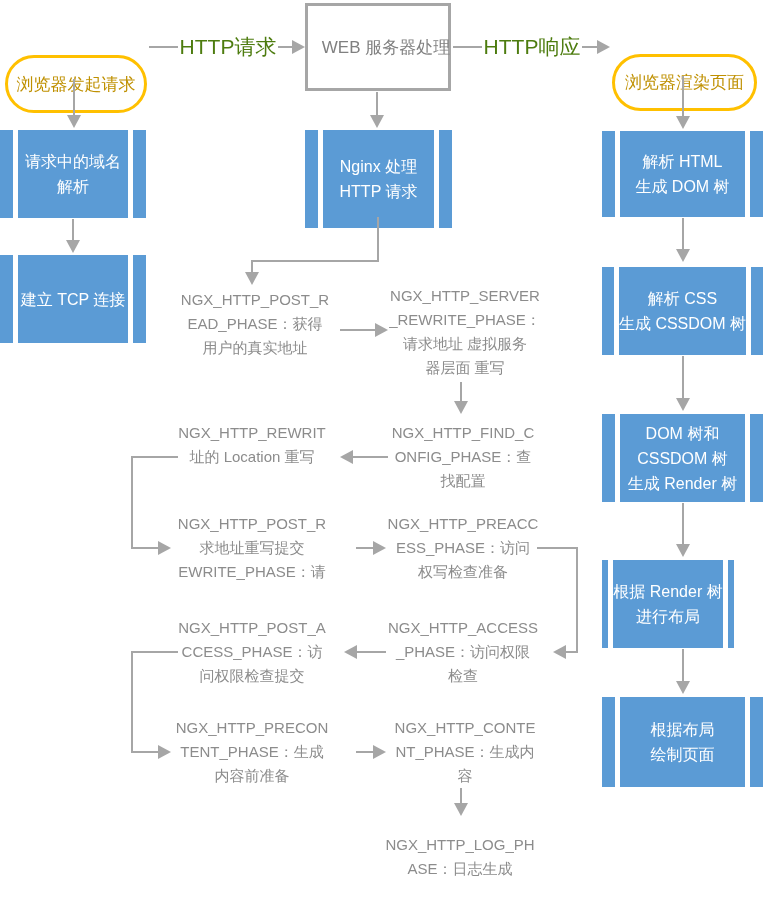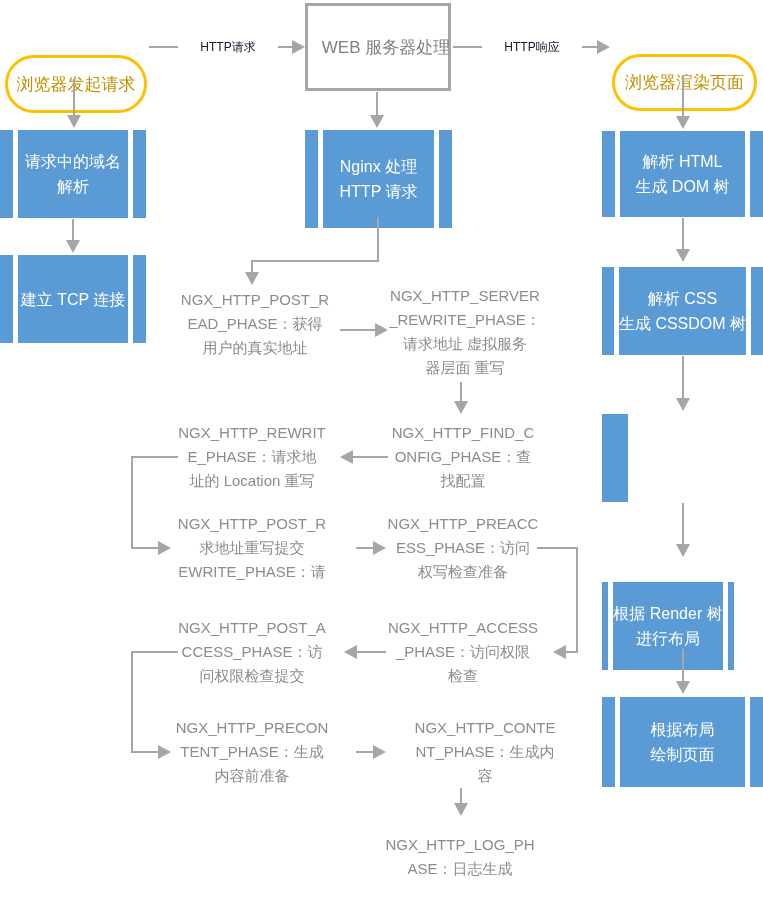--- a/index.html
+++ b/index.html
@@ -29,21 +29,21 @@
     flex:1;margin:0 5px;background:var(--blue);color:#fff;
     display:flex;flex-direction:column;align-items:center;justify-content:center;
     font-size:16px;line-height:25px;text-align:left;white-space:nowrap;
   }
   .hline{position:absolute;height:2px;background:var(--gray);}
   .vline{position:absolute;width:2px;background:var(--gray);}
   .ah{position:absolute;width:0;height:0;}
   .ah.r{border-top:7px solid transparent;border-bottom:7px solid transparent;border-left:13px solid var(--gray);}
   .ah.l{border-top:7px solid transparent;border-bottom:7px solid transparent;border-right:13px solid var(--gray);}
   .ah.d{border-left:7px solid transparent;border-right:7px solid transparent;border-top:13px solid var(--gray);}
-  .lbl{position:absolute;background:#fff;color:#0f172a;font-size:12px;text-align:center;line-height:22px;height:22px;}
+  .lbl{position:absolute;background:#fff;color:#4d7c0f;font-size:21px;text-align:center;line-height:22px;height:22px;}
   .phase{position:absolute;width:176px;color:var(--graytext);font-size:15px;line-height:24px;text-align:center;white-space:nowrap;}
 </style>
 </head>
 <body>
 
 <div id="canvas">
 
   <div class="stadium" style="left:5px;top:19px;width:142px;height:58px">
     <span>浏览器发起请求</span>
   </div>
@@ -119,21 +119,20 @@
     <div>_REWRITE_PHASE：</div>
     <div>请求地址 虚拟服务</div>
     <div>器层面 重写</div>
   </div>
 
   <div class="vline" style="left:460px;top:382px;height:20px"></div>
   <div class="ah d" style="left:454px;top:401px"></div>
 
   <div class="phase" style="left:164px;top:421px">
     <div>NGX_HTTP_REWRIT</div>
-    <div>E_PHASE：请求地</div>
     <div>址的 Location 重写</div>
   </div>
   <div class="ah l" style="left:340px;top:450px"></div>
   <div class="hline" style="left:352px;top:456px;width:36px"></div>
   <div class="phase" style="left:375px;top:421px">
     <div>NGX_HTTP_FIND_C</div>
     <div>ONFIG_PHASE：查</div>
     <div>找配置</div>
   </div>
 
@@ -178,21 +177,21 @@
   <div class="hline" style="left:132px;top:751px;width:27px"></div>
   <div class="ah r" style="left:158px;top:745px"></div>
 
   <div class="phase" style="left:164px;top:716px">
     <div>NGX_HTTP_PRECON</div>
     <div>TENT_PHASE：生成</div>
     <div>内容前准备</div>
   </div>
   <div class="hline" style="left:356px;top:751px;width:18px"></div>
   <div class="ah r" style="left:373px;top:745px"></div>
-  <div class="phase" style="left:397px;top:716px">
+  <div class="phase" style="left:377px;top:716px">
     <div>NGX_HTTP_CONTE</div>
     <div>NT_PHASE：生成内</div>
     <div>容</div>
   </div>
 
   <div class="vline" style="left:460px;top:788px;height:16px"></div>
   <div class="ah d" style="left:454px;top:803px"></div>
 
   <div class="phase" style="left:372px;top:833px">
     <div>NGX_HTTP_LOG_PH</div>
@@ -218,27 +217,32 @@
       <div>生成 CSSDOM 树</div>
     </div>
     <div class="stripe"></div>
   </div>
 
   <div class="vline" style="left:682px;top:356px;height:43px"></div>
   <div class="ah d" style="left:676px;top:398px"></div>
 
   <div class="process" style="left:602px;top:414px;width:161px;height:88px">
     <div class="stripe"></div>
+    <div class="pbody">
+      <div>DOM 树和</div>
+      <div>CSSDOM 树</div>
+      <div>生成 Render 树</div>
+    </div>
     <div class="stripe"></div>
   </div>
 
   <div class="vline" style="left:682px;top:503px;height:42px"></div>
   <div class="ah d" style="left:676px;top:544px"></div>
 
-  <div class="process" style="left:602px;top:582px;width:132px;height:88px">
+  <div class="process" style="left:602px;top:560px;width:132px;height:88px">
     <div class="stripe"></div>
     <div class="pbody">
       <div>根据 Render 树</div>
       <div>进行布局</div>
     </div>
     <div class="stripe"></div>
   </div>
 
   <div class="vline" style="left:682px;top:649px;height:33px"></div>
   <div class="ah d" style="left:676px;top:681px"></div>

